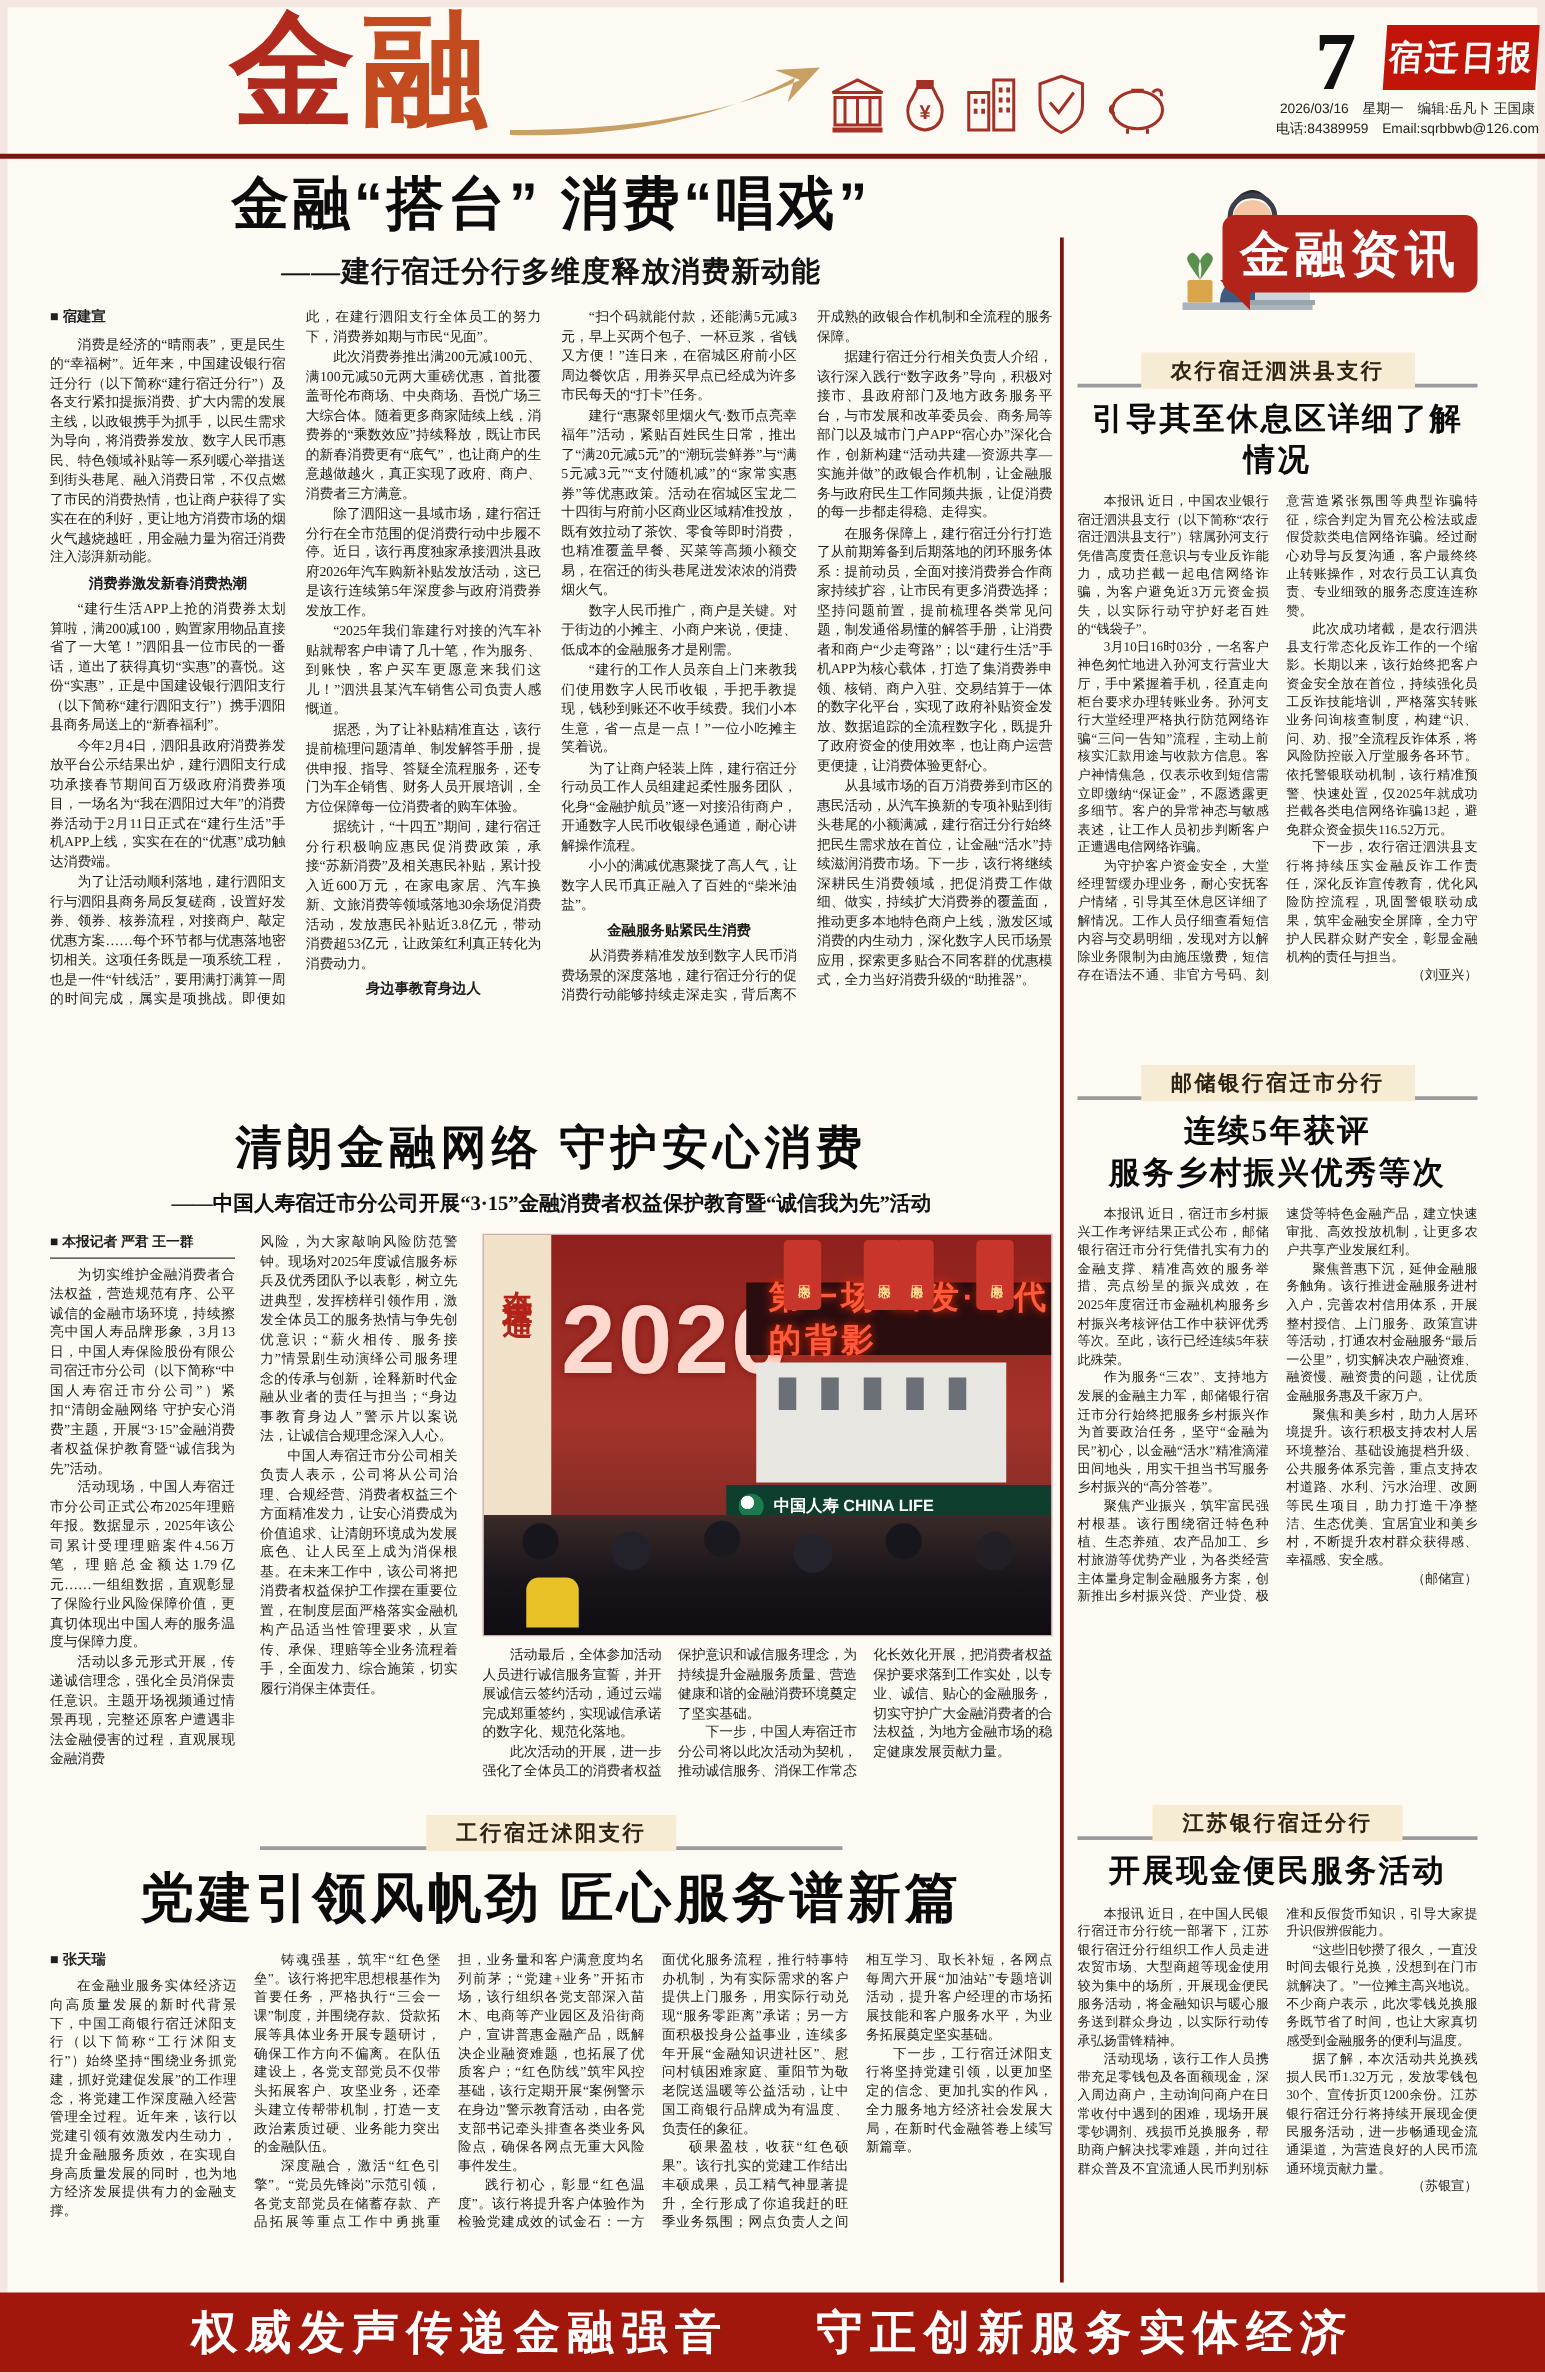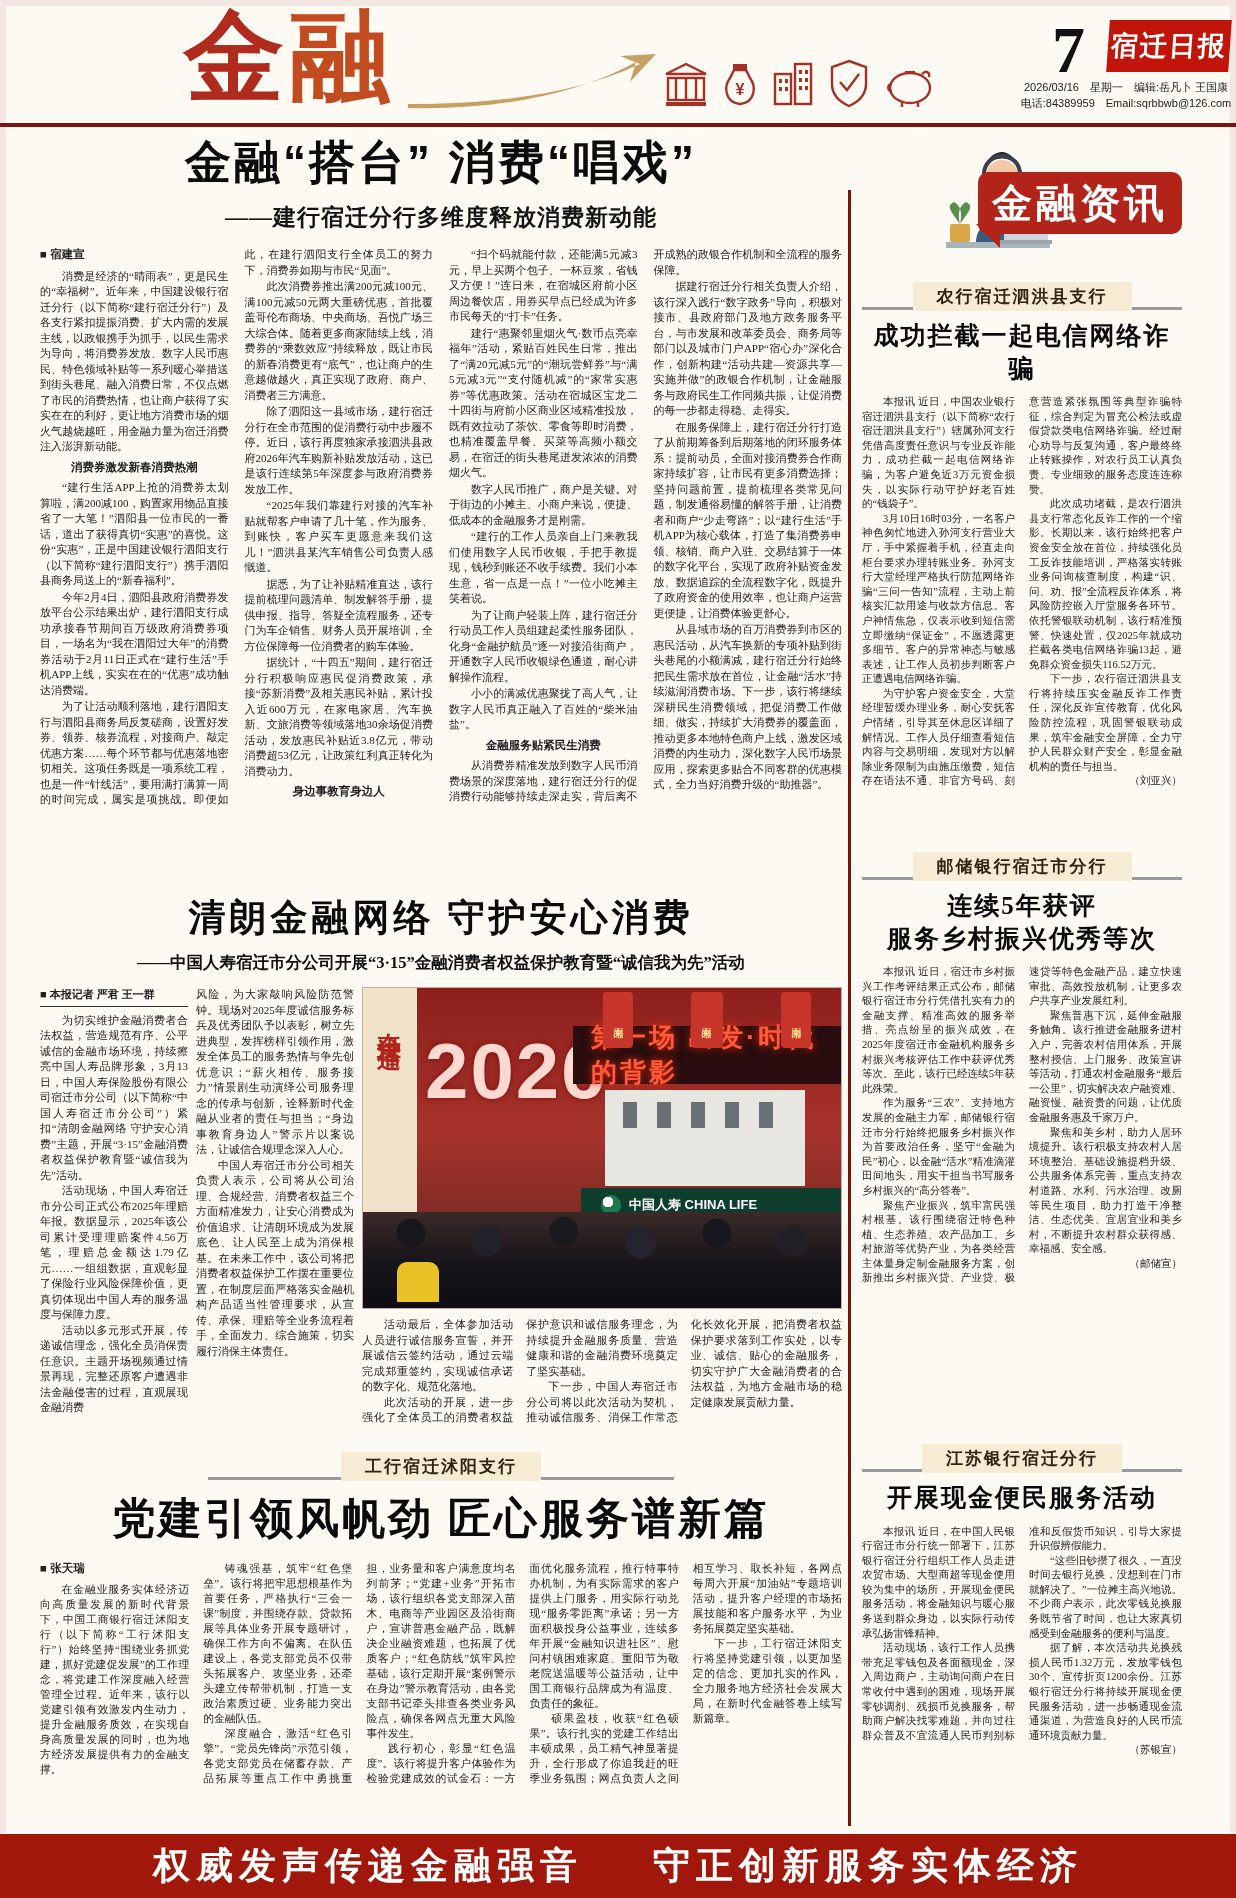--- a/index.html
+++ b/index.html
@@ -31,39 +31,39 @@
   .main-sub { text-align:center; font-size:23px; font-weight:bold; color:#141414; margin-top:8px; letter-spacing:1px; }
   .main-body { margin-top:14px; height:602px; column-count:4; column-gap:16px; font-size:11px; line-height:15.5px; color:#1c1c1c; overflow:hidden; }
   .main-body p { margin-bottom:1px; }
   .byline { font-family:Liberation Sans, sans-serif; font-weight:bold; font-size:11.5px; margin-bottom:6px; color:#222; }
   .subhead { text-align:center; font-weight:bold; font-family:"Liberation Sans",sans-serif; font-size:11.5px; margin:5px 0; }
 
   
   .mid-art { position:absolute; left:40px; top:893px; width:802px; }
   .mid-title { text-align:center; font-weight:bold; font-size:37px; letter-spacing:4px; color:#0b0b0b; }
   .mid-sub { text-align:center; font-weight:bold; font-size:16.5px; margin-top:9px; color:#101010; }
-  .mid-body { display:flex; gap:8px; margin-top:13px; height:476px; }
+  .mid-body { display:flex; gap:20px; margin-top:13px; height:476px; }
   .mid-c { font-size:11px; line-height:15.5px; color:#1c1c1c; overflow:hidden; }
   .mid-c1 { width:148px; } .mid-c2 { width:158px; }
   .mid-right { flex:1; display:flex; flex-direction:column; }
   .reporter { font-family:"Liberation Sans",sans-serif; font-weight:bold; font-size:11px; border-bottom:1px solid #333; padding-bottom:3px; margin-bottom:6px; }
   .mid-tail { margin-top:8px; height:136px; column-count:3; column-gap:13px; font-size:11px; line-height:15.5px; overflow:hidden; color:#1c1c1c; }
 
   
   .photo { position:relative; height:322px; background:linear-gradient(180deg,#8e1f1c 0%,#a6332b 45%,#5a2320 100%); overflow:hidden; border:1px solid #caa; }
   .ph-left { position:absolute; left:0; top:0; width:54px; height:75%; background:#efe2c8; }
   .ph-side { position:absolute; left:14px; top:26px; width:28px; writing-mode:vertical-rl; font-weight:bold; font-size:24px; color:#b3231a; letter-spacing:4px; font-family:"Liberation Sans",sans-serif; }
   .ph-2026 { position:absolute; left:62px; top:52px; font-family:"Liberation Sans",sans-serif; font-weight:bold; font-size:78px; line-height:0.82; width:130px; color:#ffd8cf; text-shadow:0 0 6px #7e100c; letter-spacing:2px; }
   .ph-led { position:absolute; left:210px; top:38px; right:0; height:58px; background:#2a0d0f; display:flex; align-items:center; padding-left:18px; }
   .ph-led span { color:#ff5a3c; font-weight:bold; font-size:26px; letter-spacing:3px; text-shadow:0 0 8px #ff2d00; font-family:"Liberation Sans",sans-serif; }
   .ph-banner { position:absolute; top:4px; width:30px; height:56px; background:#c8352a; border-radius:4px; color:#f6d98b; writing-mode:vertical-rl; font-size:10px; text-align:center; line-height:30px; }
   .ph-b1 { left:240px; } .ph-b2 { left:330px; } .ph-b3 { right:120px; } .ph-b4 { right:30px; }
   .ph-building { position:absolute; right:36px; top:102px; width:200px; height:96px; background:#e8e6e0; }
   .ph-building i { position:absolute; display:block; background:#6b6f76; width:14px; height:26px; top:12px; }
-  .ph-brand { position:absolute; right:0; top:200px; width:260px; height:34px; background:#0e3f2e; color:#fff; display:flex; align-items:center; gap:8px; padding-left:20px; font-size:13px; font-weight:bold; font-family:"Liberation Sans",sans-serif; }
+  .ph-brand { position:absolute; right:0; top:200px; width:260px; height:34px; background:#0e3f2e; color:#fff; display:flex; align-items:center; gap:8px; padding-left:10px; font-size:13px; font-weight:bold; font-family:"Liberation Sans",sans-serif; }
   .ph-ball { width:20px; height:20px; border-radius:50%; background:radial-gradient(circle at 35% 35%, #ffffff 28%, #1d7a4f 30%); }
   .ph-crowd { position:absolute; left:0; bottom:0; width:100%; height:96px;
       background:
         radial-gradient(circle at 10% 22%, #17161c 14px, transparent 15px),
         radial-gradient(circle at 26% 30%, #23222a 15px, transparent 16px),
         radial-gradient(circle at 42% 20%, #1a1920 14px, transparent 15px),
         radial-gradient(circle at 58% 32%, #25242c 15px, transparent 16px),
         radial-gradient(circle at 74% 22%, #17161c 14px, transparent 15px),
         radial-gradient(circle at 90% 30%, #221f27 15px, transparent 16px),
         linear-gradient(180deg,#3a2a28 0%,#17141a 55%,#0f0d12 100%); }
@@ -272,21 +272,21 @@
         <rect x="64" y="94" width="52" height="4" fill="#9aa5ad"></rect>
       </svg>
       <div class="bubble">金融资讯</div>
     </div>
 
     <div class="s-art s-a1">
       <div class="s-label">
         <span class="chip">农行宿迁泗洪县支行</span>
         <div class="chip-rule"></div>
       </div>
-      <div class="s-title">成功拦截一起电信网络诈骗</div>
+      <div class="s-title">引导其至休息区详细了解情况</div>
       <div class="s-body h-a1">
         <p class="body-p">本报讯 近日，中国农业银行宿迁泗洪县支行（以下简称“农行宿迁泗洪县支行”）辖属孙河支行凭借高度责任意识与专业反诈能力，成功拦截一起电信网络诈骗，为客户避免近3万元资金损失，以实际行动守护好老百姓的“钱袋子”。</p>
         <p class="body-p">3月10日16时03分，一名客户神色匆忙地进入孙河支行营业大厅，手中紧握着手机，径直走向柜台要求办理转账业务。孙河支行大堂经理严格执行防范网络诈骗“三问一告知”流程，主动上前核实汇款用途与收款方信息。客户神情焦急，仅表示收到短信需立即缴纳“保证金”，不愿透露更多细节。客户的异常神态与敏感表述，让工作人员初步判断客户正遭遇电信网络诈骗。</p>
         <p class="body-p">为守护客户资金安全，大堂经理暂缓办理业务，耐心安抚客户情绪，引导其至休息区详细了解情况。工作人员仔细查看短信内容与交易明细，发现对方以解除业务限制为由施压缴费，短信存在语法不通、非官方号码、刻意营造紧张氛围等典型诈骗特征，综合判定为冒充公检法或虚假贷款类电信网络诈骗。经过耐心劝导与反复沟通，客户最终终止转账操作，对农行员工认真负责、专业细致的服务态度连连称赞。</p>
         <p class="body-p">此次成功堵截，是农行泗洪县支行常态化反诈工作的一个缩影。长期以来，该行始终把客户资金安全放在首位，持续强化员工反诈技能培训，严格落实转账业务问询核查制度，构建“识、问、劝、报”全流程反诈体系，将风险防控嵌入厅堂服务各环节。依托警银联动机制，该行精准预警、快速处置，仅2025年就成功拦截各类电信网络诈骗13起，避免群众资金损失116.52万元。</p>
         <p class="body-p">下一步，农行宿迁泗洪县支行将持续压实金融反诈工作责任，深化反诈宣传教育，优化风险防控流程，巩固警银联动成果，筑牢金融安全屏障，全力守护人民群众财产安全，彰显金融机构的责任与担当。</p>
         <p class="sign">（刘亚兴）</p>
       </div>
     </div>
 

